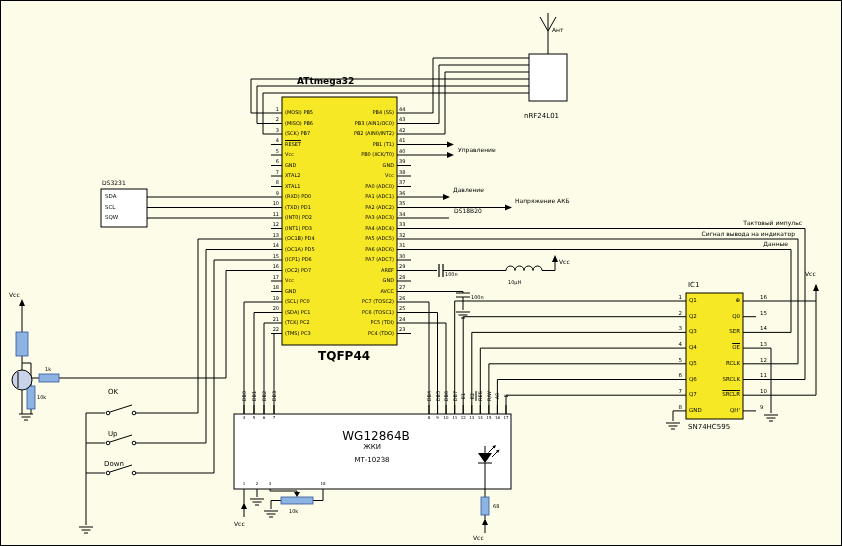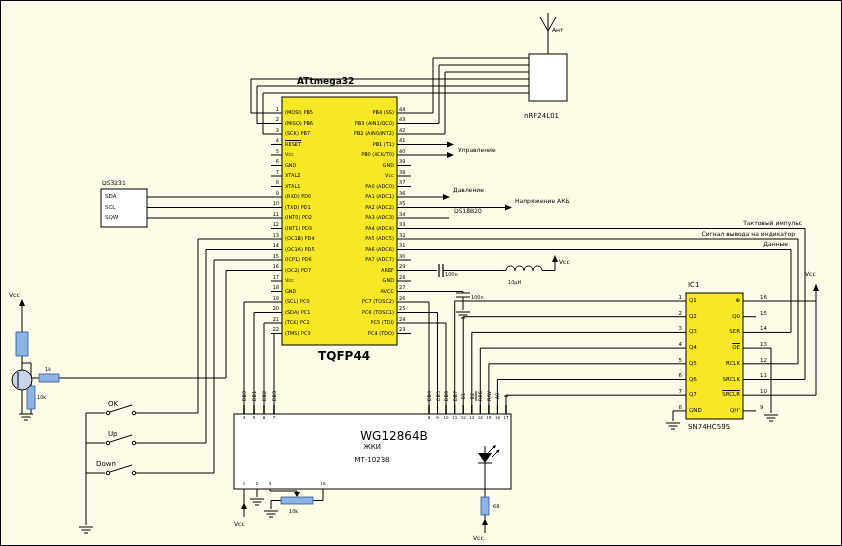--- a/index.html
+++ b/index.html
@@ -293,26 +293,26 @@
   <div class="lbl s9 b" style="left:296px;top:76px">ATtmega32</div>
   <div class="lbl s8 b" style="left:317px;top:349px">TQFP44</div>
   <div class="lbl s7" style="left:523px;top:112px">nRF24L01</div>
   <div class="lbl s6" style="left:551px;top:26px">Ант</div>
   <div class="lbl s6" style="left:101px;top:179px">DS3231</div>
   <div class="lbl s55" style="left:104px;top:193px">SDA</div>
   <div class="lbl s55" style="left:104px;top:204px">SCL</div>
   <div class="lbl s55" style="left:104px;top:214px">SQW</div>
   <div class="lbl s7" style="left:687px;top:281px">IC1</div>
   <div class="lbl s7" style="left:687px;top:423px">SN74HC595</div>
-  <div class="lbl s8 ac" style="left:393px;top:429px">WG12864B</div>
+  <div class="lbl s8 ac" style="left:375px;top:429px">WG12864B</div>
   <div class="lbl s7 ac" style="left:371px;top:443px">ЖКИ</div>
   <div class="lbl s7 ac" style="left:371px;top:456px">МТ-10238</div>
-  <div class="lbl s7" style="left:107px;top:400px">OK</div>
+  <div class="lbl s7" style="left:107px;top:388px">OK</div>
   <div class="lbl s7" style="left:107px;top:430px">Up</div>
-  <div class="lbl s7" style="left:95px;top:460px">Down</div>
+  <div class="lbl s7" style="left:103px;top:460px">Down</div>
   <div class="lbl s6" style="left:457px;top:146px">Управление</div>
   <div class="lbl s6" style="left:452px;top:186px">Давление</div>
   <div class="lbl s6" style="left:514px;top:197px">Напряжение АКБ</div>
   <div class="lbl s6" style="left:453px;top:207px">DS18B20</div>
   <div class="lbl s6 ar" style="left:801px;top:219px">Тактовый импульс</div>
   <div class="lbl s6 ar" style="left:794px;top:230px">Сигнал вывода на индикатор</div>
   <div class="lbl s6 ar" style="left:787px;top:240px">Данные</div>
   <div class="lbl s6" style="left:8px;top:291px">Vcc</div>
   <div class="lbl s6" style="left:558px;top:258px">Vcc</div>
   <div class="lbl s6" style="left:804px;top:270px">Vcc</div>

